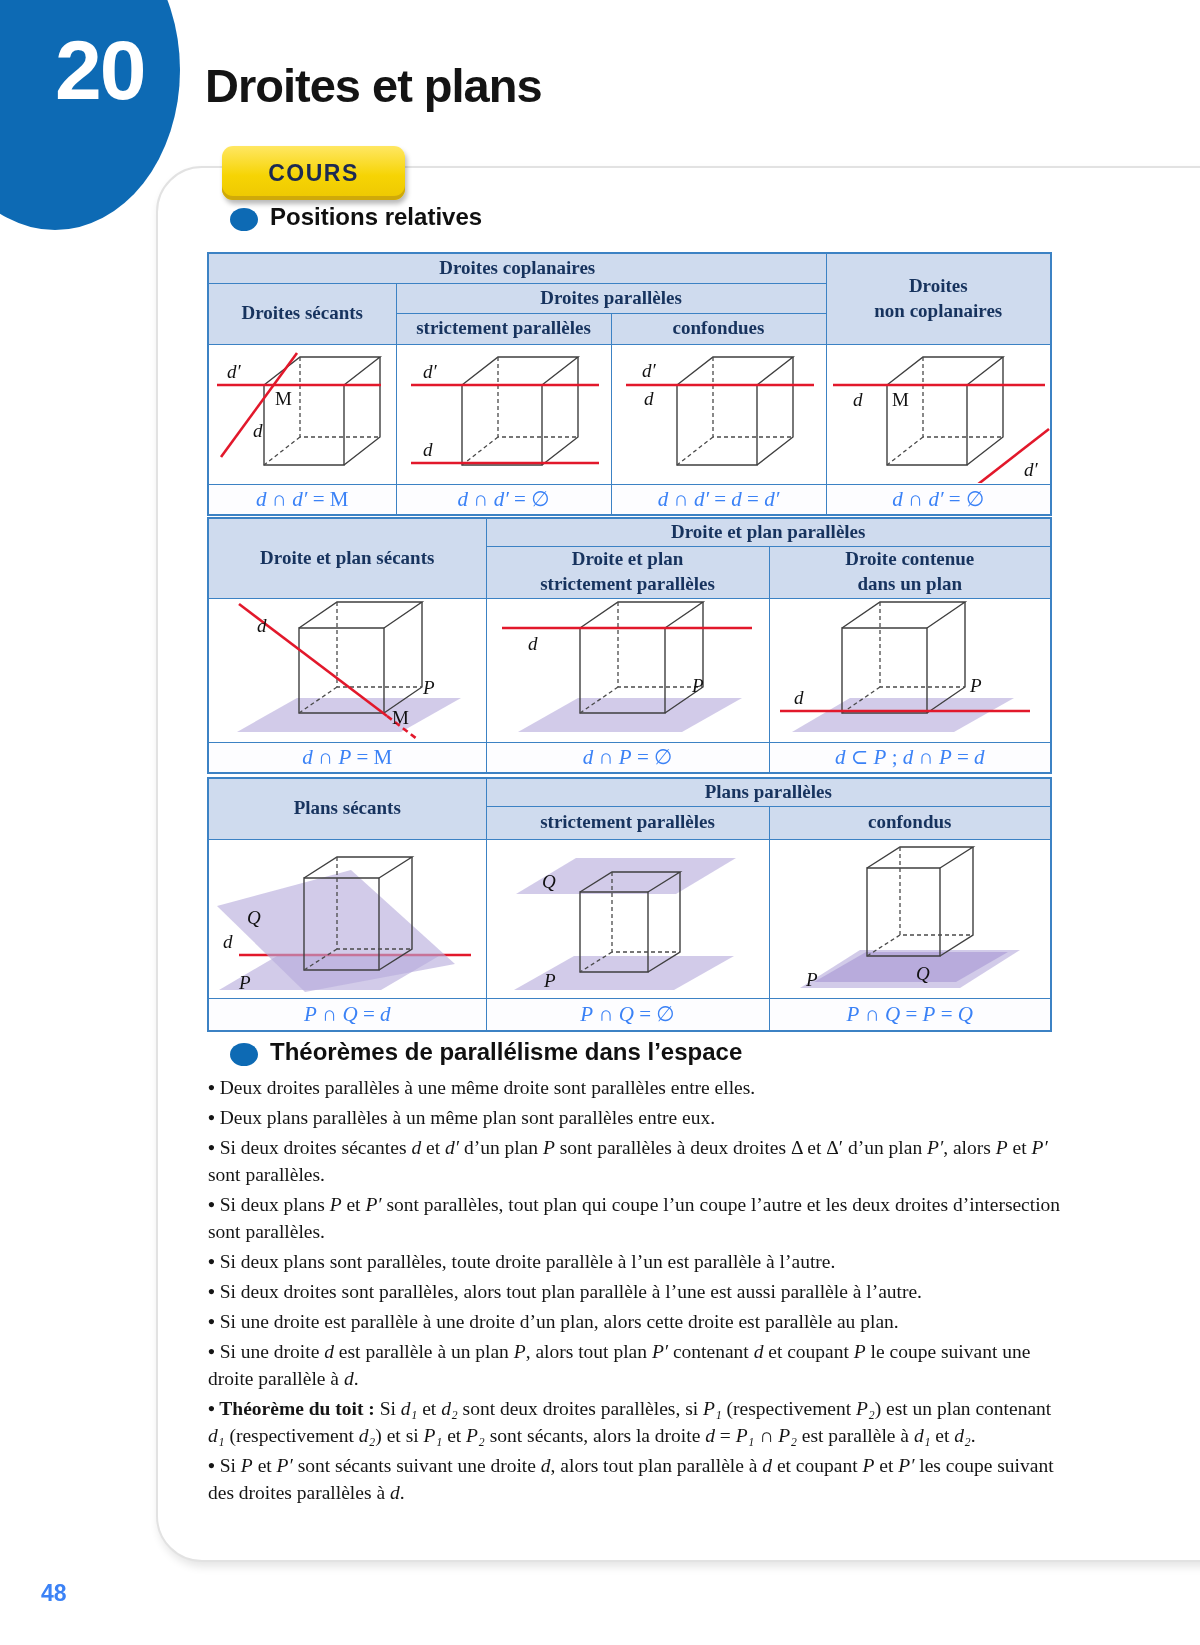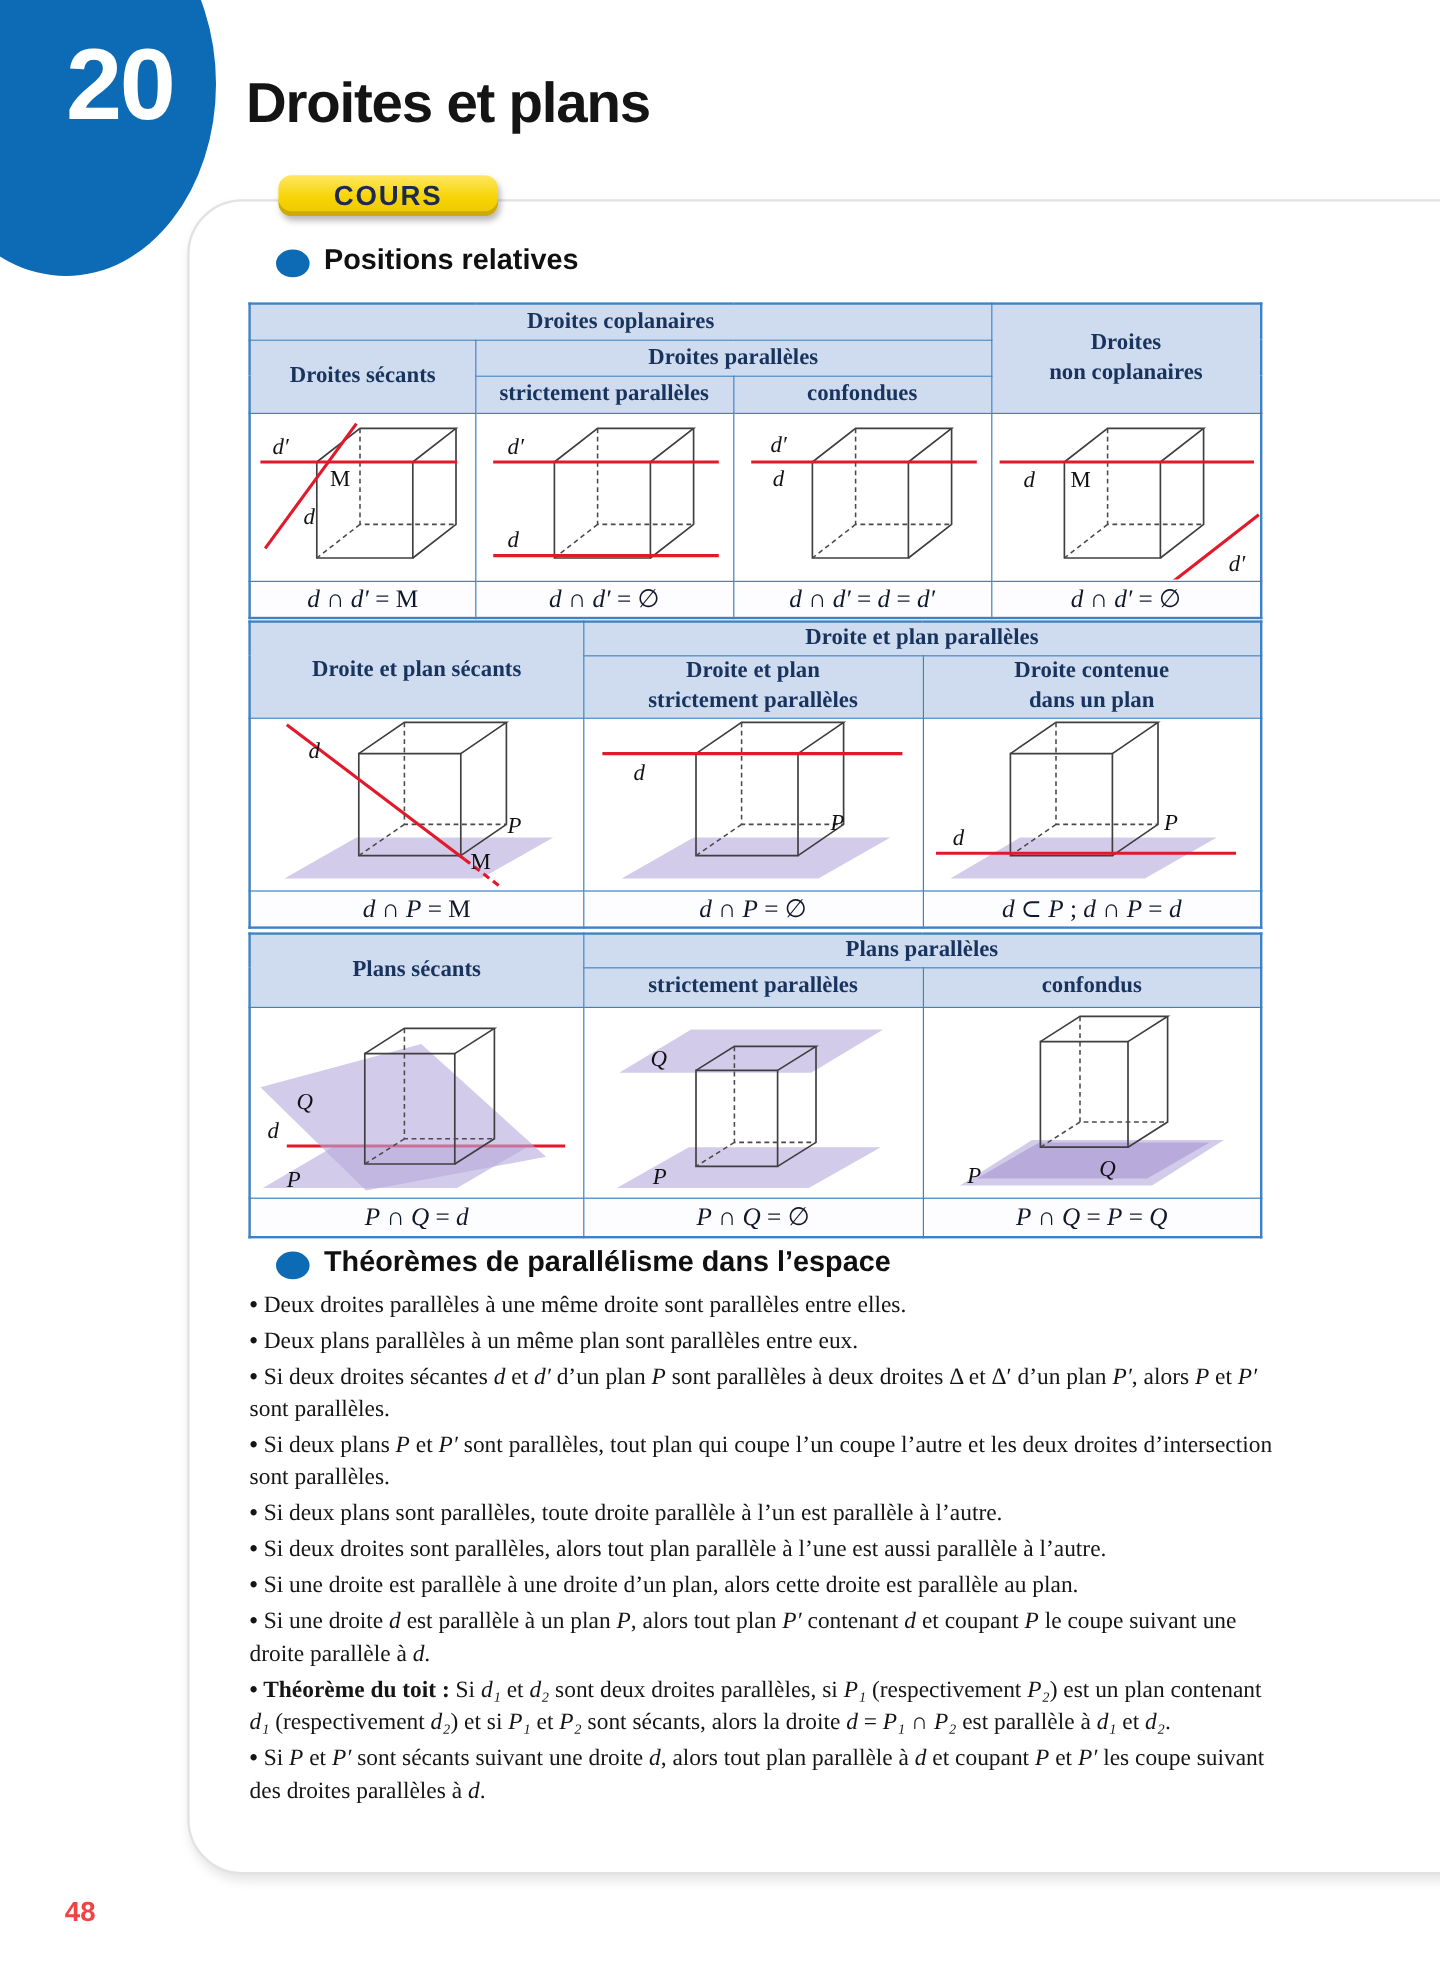--- a/index.html
+++ b/index.html
@@ -9,56 +9,56 @@
   .chapter-circle{position:absolute;left:-70px;top:-90px;width:250px;height:320px;
         border-radius:50%;background:#0d6ab4;}
   .chapter-number{position:absolute;left:55px;top:22px;color:#fff;
         font:bold 84px "Liberation Sans","DejaVu Sans",sans-serif;letter-spacing:-2px;}
   .page-title{position:absolute;left:205px;top:58px;color:#141414;
         font:bold 47px "Liberation Sans","DejaVu Sans",sans-serif;letter-spacing:-1px;}
   
   .panel{position:absolute;left:156px;top:166px;width:1092px;height:1392px;background:#fff;
         border:2px solid #e2e2e2;border-radius:46px;box-shadow:2px 5px 9px rgba(0,0,0,.10);}
   
-  .badge{position:absolute;left:232px;top:146px;width:183px;height:34px;border-radius:11px;
+  .badge{position:absolute;left:222px;top:146px;width:183px;height:54px;border-radius:11px;
         background:linear-gradient(180deg,#ffe763 0%,#f6d404 55%,#edc702 100%);
         box-shadow:2px 4px 5px rgba(0,0,0,.28), inset 0 -4px 0 #cfa90a;
         display:flex;align-items:center;justify-content:center;
         font:bold 23px "Liberation Sans","DejaVu Sans",sans-serif;color:#1c2a52;letter-spacing:1.5px;}
   
   .sec-head{position:absolute;display:flex;align-items:flex-end;
         font:bold 24px "Liberation Sans","DejaVu Sans",sans-serif;color:#101010;}
   .sec-dot{display:inline-block;width:28px;height:23px;border-radius:50%;background:#0d6ab4;margin-right:12px;}
   
   table.tbl{position:absolute;border-collapse:collapse;table-layout:fixed;background:#fff;
         border:2px solid #3c82c4;}
   table.tbl td{border:1.5px solid #3c82c4;padding:0;text-align:center;vertical-align:middle;overflow:hidden;}
   td.hd{background:#cfdbee;color:#17335e;font-weight:bold;font-size:19px;
         white-space:pre-line;line-height:1.3;}
   td.fig{background:#fff;}
-  td.cap{background:#fdfdff;font-size:21px;color:#0f172a;}
+  td.cap{background:#fdfdff;font-size:21px;color:#3b82f6;}
   td.cap i{font-style:italic;}
   svg{display:block;margin:0 auto;}
   .edge{stroke:#3f3f3f;stroke-width:1.4;fill:none;}
   .hedge{stroke:#4a4a4a;stroke-width:1.3;fill:none;stroke-dasharray:4 3;}
   .red{stroke:#e2182b;stroke-width:2.6;fill:none;}
   .redd{stroke:#e2182b;stroke-width:2.6;fill:none;stroke-dasharray:6 4;}
   .plane{fill:#b7abdb;fill-opacity:.62;}
   .plane2{fill:#a392d2;fill-opacity:.55;}
   .lbl{font:italic 19px "Liberation Serif","DejaVu Serif",serif;fill:#111;}
   .lblr{font:19px "Liberation Serif","DejaVu Serif",serif;fill:#111;}
   
   .thm-list{position:absolute;left:208px;top:1074px;width:860px;
         font-size:19.5px;color:#151515;line-height:27px;}
   .thm{margin:0 0 3px 0;}
   .thm::before{content:"• ";font-weight:bold;}
   .thm i{font-style:italic;}
   .thm b{font-weight:bold;}
-  .page-number{position:absolute;left:54px;top:1580px;
-        font:bold 23px "Liberation Sans","DejaVu Sans",sans-serif;color:#ef4444;text-align:center;}
+  .page-number{position:absolute;left:41px;top:1580px;
+        font:bold 23px "Liberation Sans","DejaVu Sans",sans-serif;color:#3b82f6;text-align:center;}
 </style>
 </head>
 <body>
 
 <div class="page">
 
   <div class="panel"></div>
 
   <div class="chapter-circle"></div>
   <div class="chapter-number">20</div>

